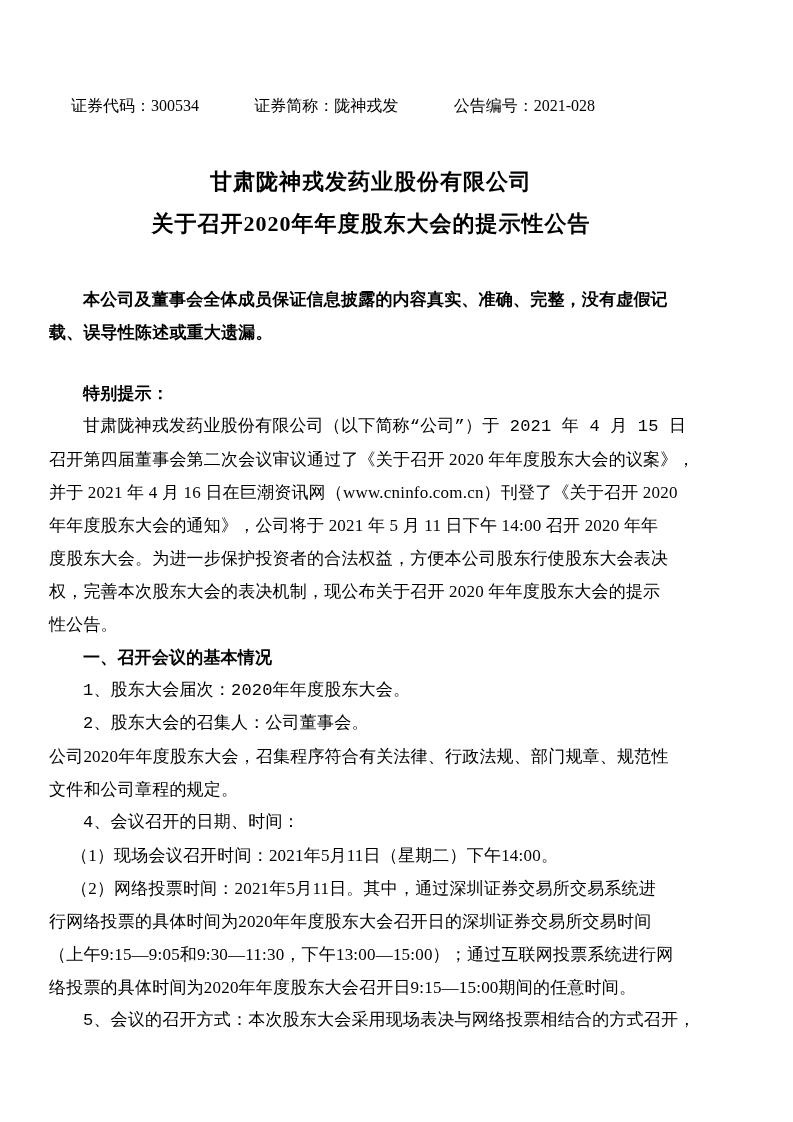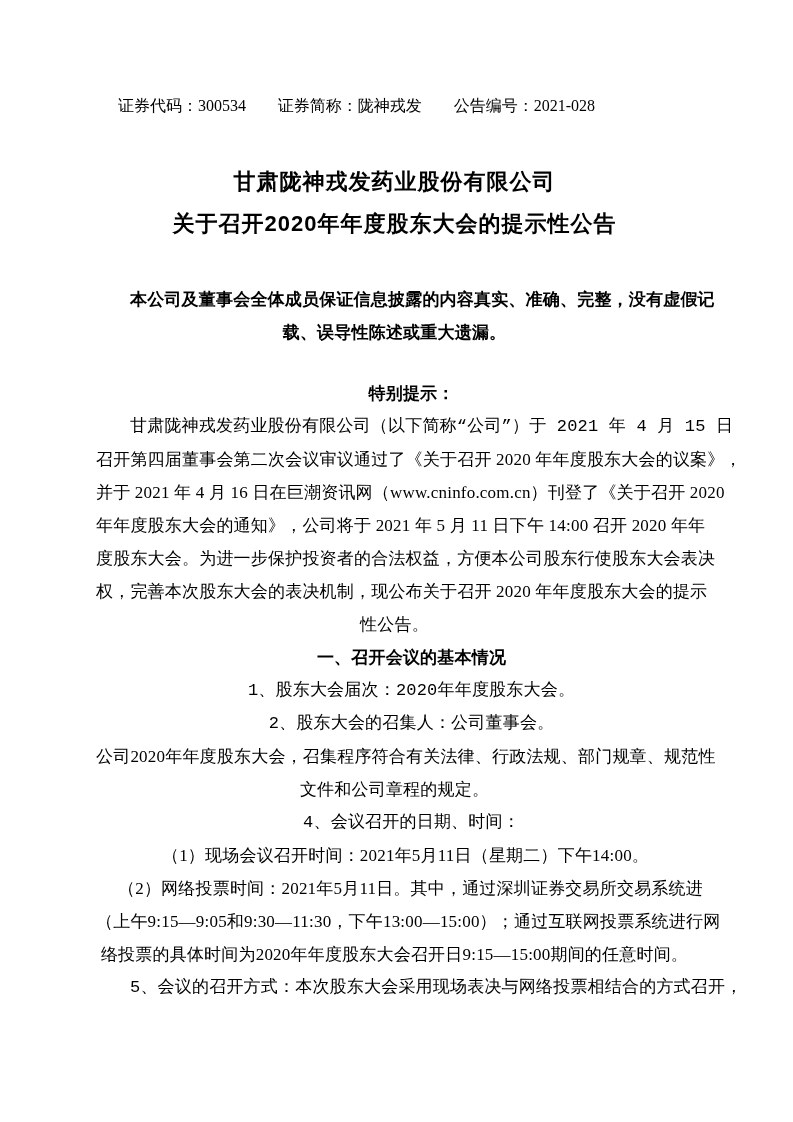--- a/index.html
+++ b/index.html
@@ -4,44 +4,44 @@
 <style>
   html, body { margin: 0; padding: 0; background: #ffffff; }
   .page {
     position: relative;
     width: 793px;
     height: 1122px;
     margin: 0 auto;
     background: #ffffff;
     color: #000000;
     box-sizing: border-box;
-    padding: 95px 100px 0 96px;
+    padding: 95px 100px 0 49px;
     font-family: "Liberation Serif", "DejaVu Serif", serif;
     overflow: hidden;
   }
   .header-row {
     display: flex;
     justify-content: space-between;
     padding: 0 98px 0 22px;
     font-size: 16px;
     line-height: 21px;
     white-space: nowrap;
   }
   .titles {
     margin-top: 45px;
     text-align: center;
   }
   .doc-title {
-    font-family: Liberation Sans, sans-serif;
+    font-family: Liberation Serif, serif;
     font-weight: 700;
     font-size: 22px;
     line-height: 42px;
     letter-spacing: 1px;
   }
-  .paragraph { margin: 0; text-align: center; }
+  .paragraph { margin: 0; }
   .line {
     font-size: 17px;
     line-height: 33px;
     white-space: pre;
     letter-spacing: 0.2px;
   }
   .hei .line {
     font-family: "Liberation Sans", "DejaVu Sans", sans-serif;
     font-weight: 700;
   }
@@ -94,20 +94,21 @@
         <div class="line">文件和公司章程的规定。</div>
       </div>
       <div class="paragraph">
         <div class="line indent-normal">4、会议召开的日期、时间：</div>
       </div>
       <div class="paragraph">
         <div class="line indent-paren">（1）现场会议召开时间：2021年5月11日（星期二）下午14:00。</div>
       </div>
       <div class="paragraph">
         <div class="line indent-paren">（2）网络投票时间：2021年5月11日。其中，通过深圳证券交易所交易系统进</div>
+        <div class="line">行网络投票的具体时间为2020年年度股东大会召开日的深圳证券交易所交易时间</div>
         <div class="line">（上午9:15—9:05和9:30—11:30，下午13:00—15:00）；通过互联网投票系统进行网</div>
         <div class="line">络投票的具体时间为2020年年度股东大会召开日9:15—15:00期间的任意时间。</div>
       </div>
       <div class="paragraph">
         <div class="line indent-normal">5、会议的召开方式：本次股东大会采用现场表决与网络投票相结合的方式召开，</div>
       </div>
     </div>
 </div>
 
 </body></html>

